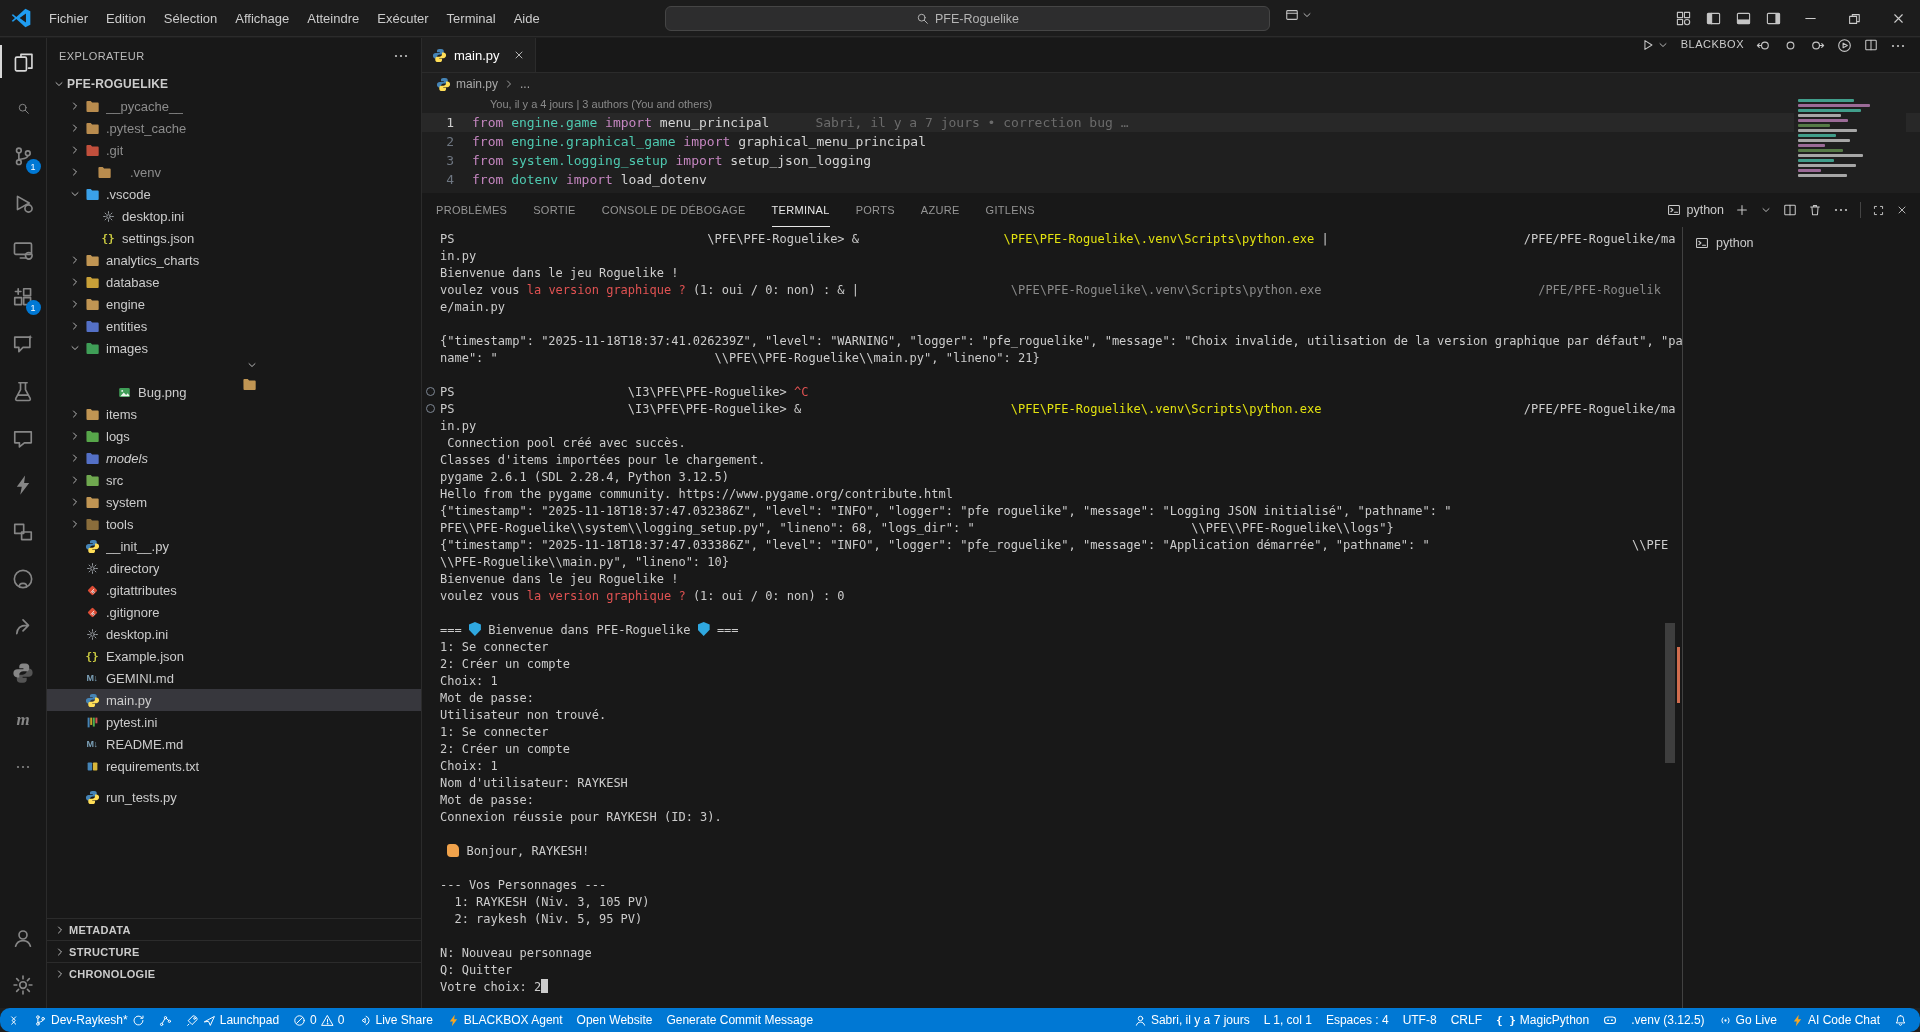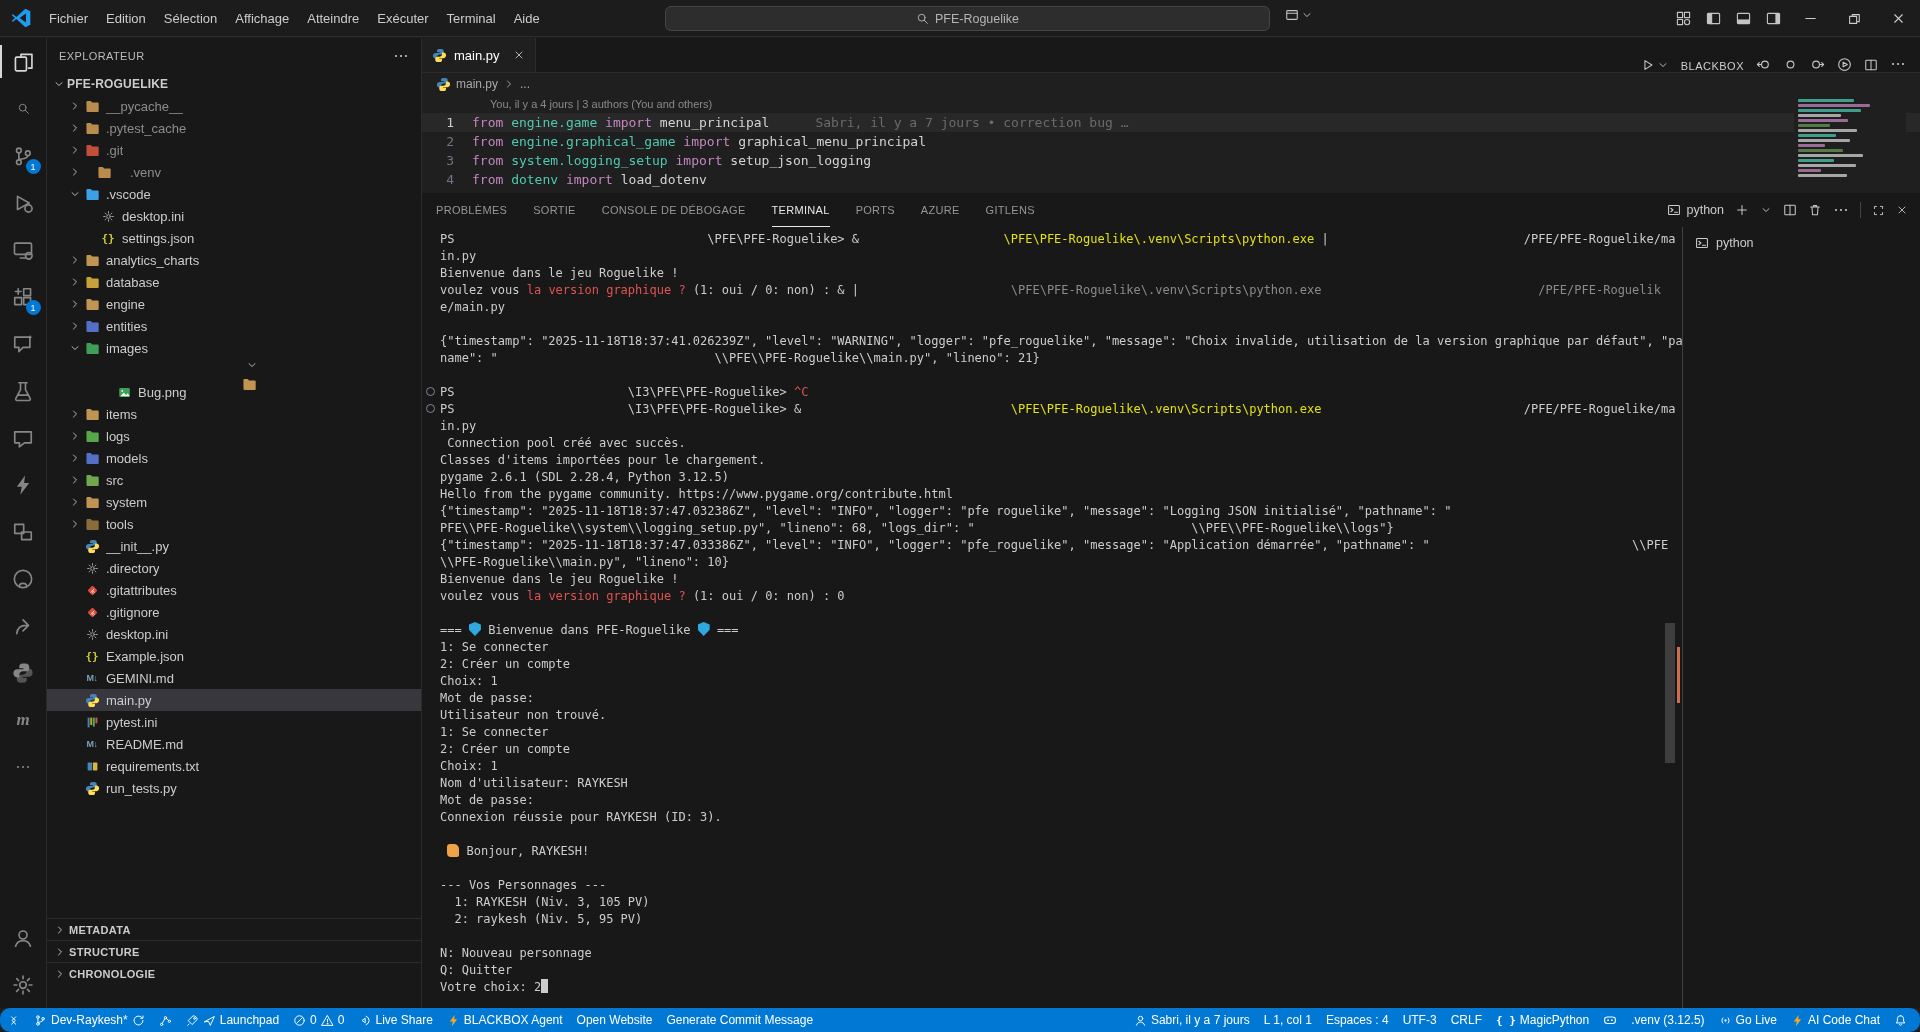--- a/index.html
+++ b/index.html
@@ -55,21 +55,21 @@
   .sect { height:22px; display:flex; align-items:center; border-top:1px solid #2b2b2b; color:#cccccc;
     font-size:11px; font-weight:bold; letter-spacing:.3px; padding-left:4px; cursor:pointer; }
   .sect .chev { width:18px; display:flex; justify-content:center; }
 
   
   .main { position:absolute; left:422px; top:38px; width:1498px; height:970px; }
   .tabbar { height:35px; background:#181818; display:flex; align-items:stretch; border-bottom:1px solid #2b2b2b; }
   .tab { display:flex; align-items:center; gap:7px; padding:0 10px; background:#1f1f1f; color:#ffffff;
     font-size:13px; border-right:1px solid #2b2b2b; }
   .tab .close { color:#c5c5c5; margin-left:6px; }
-  .ed-actions { margin-left:auto; display:flex; align-items:flex-end; gap:12px; padding-right:14px; color:#c5c5c5; }
+  .ed-actions { margin-left:auto; display:flex; align-items:flex-start; gap:12px; padding-right:14px; color:#c5c5c5; }
   .ed-actions .bb { font-size:11px; color:#cccccc; letter-spacing:.5px; }
   .breadcrumb { height:22px; display:flex; align-items:center; gap:5px; padding-left:14px; color:#a9a9a9;
     font-size:12px; background:#1f1f1f; }
   .code { position:relative; height:97px; background:#1f1f1f; font-family:"DejaVu Sans Mono",monospace;
     font-size:13px; overflow:hidden; }
   .codelens { height:18px; line-height:18px; padding-left:68px; color:#8a8a8a; font-size:11px;
     font-family:"Liberation Sans",sans-serif; }
   .code-line { height:19px; line-height:19px; display:flex; white-space:pre; }
   .code-line.cur { background:rgba(255,255,255,.045); }
   .code-line .ln { width:50px; text-align:right; padding-right:18px; color:#6e7681; flex:0 0 50px; }
@@ -572,21 +572,21 @@
               <path d="M6 4l4 4-4 4"></path>
             </svg>
           </span>
           <span class="ficon">
             <svg width="15" height="15" viewBox="0 0 16 16">
               <path fill="#57a64a" d="M1.5 3.2c0-.6.4-1 1-1h3.6l1.5 1.6h6a1 1 0 0 1 1 1v8a1 1 0 0 1-1 1h-11a1 1 0 0 1-1-1z"></path>
             </svg>
           </span>
           <span class="lbl">logs</span>
         </div>
-        <div class="trow" style="padding-left: 20px;">
+        <div class="trow" style="padding-left: 20px; font-style: italic;">
           <span class="chev">
             <svg width="12" height="12" viewBox="0 0 16 16" fill="none" stroke="currentColor" stroke-width="1.2" stroke-linecap="round" stroke-linejoin="round">
               <path d="M6 4l4 4-4 4"></path>
             </svg>
           </span>
           <span class="ficon">
             <svg width="15" height="15" viewBox="0 0 16 16">
               <path fill="#5470c6" d="M1.5 3.2c0-.6.4-1 1-1h3.6l1.5 1.6h6a1 1 0 0 1 1 1v8a1 1 0 0 1-1 1h-11a1 1 0 0 1-1-1z"></path>
             </svg>
           </span>
@@ -731,21 +731,21 @@
         <div class="trow" style="padding-left: 20px;">
           <span class="chev"></span>
           <span class="ficon">
             <svg width="13" height="13" viewBox="0 0 16 16">
               <rect x="2" y="3" width="5.5" height="10" rx="1" fill="#4584b6"></rect>
               <rect x="8.5" y="3" width="5.5" height="10" rx="1" fill="#d8b73a"></rect>
             </svg>
           </span>
           <span class="lbl">requirements.txt</span>
         </div>
-        <div class="trow" style="padding-left: 20px;">
+        <div class="trow" style="padding-left: 20px; margin-top: 9px;">
           <span class="chev"></span>
           <span class="ficon">
             <svg width="15" height="15" viewBox="0 0 16 16">
               <path fill="#4584b6" d="M7.9 1C5.9 1 5.3 2 5.3 3.3v1.3h3v.6H3.9C2.3 5.2 1 6.2 1 8.2s1.3 3 2.9 3h1.4V9.4c0-1.6 1.3-2.6 2.9-2.6h2.3c1.2 0 2-.9 2-2.1V3.3C12.5 2 11.6 1 9.7 1z"></path>
               <path fill="#ffde57" d="M8.1 15c2 0 2.6-1 2.6-2.3v-1.3h-3v-.6h4.4c1.6 0 2.9-1 2.9-3s-1.3-3-2.9-3h-1.4v1.8c0 1.6-1.3 2.6-2.9 2.6H5.5c-1.2 0-2 .9-2 2.1v1.4C3.5 14 4.4 15 6.3 15z"></path>
             </svg>
           </span>
           <span class="lbl">run_tests.py</span>
         </div>
       </div>
@@ -1113,21 +1113,21 @@
           </span>
           <span>Sabri, il y a 7 jours</span>
         </div>
         <div class="sb-item">
           <span>L 1, col 1</span>
         </div>
         <div class="sb-item">
           <span>Espaces : 4</span>
         </div>
         <div class="sb-item">
-          <span>UTF-3</span>
+          <span>UTF-8</span>
         </div>
         <div class="sb-item">
           <span>CRLF</span>
         </div>
         <div class="sb-item">
           <span style="display: flex;">
             <span style="font-family:'DejaVu Sans Mono',monospace;font-size:11px;font-weight:bold">{ }</span>
           </span>
           <span>MagicPython</span>
         </div>

